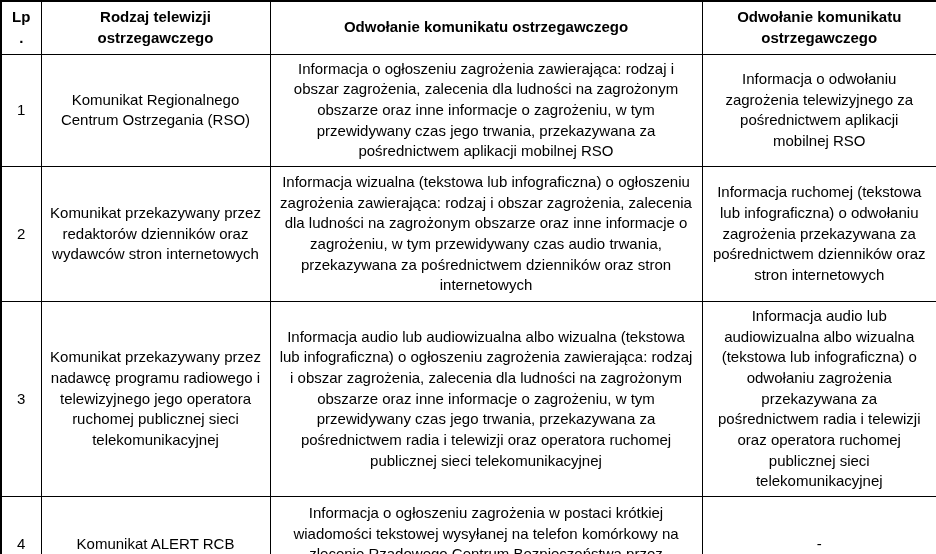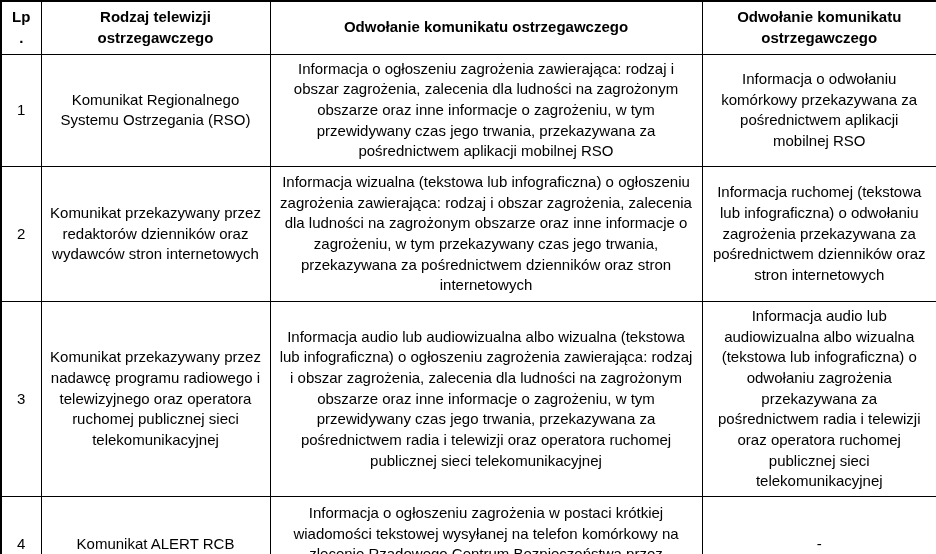--- a/index.html
+++ b/index.html
@@ -66,33 +66,33 @@
     <tr class="header-row">
       <th>Lp.</th>
       <th>Rodzaj telewizji ostrzegawczego</th>
       <th>Odwołanie komunikatu ostrzegawczego</th>
       <th>Odwołanie komunikatu ostrzegawczego</th>
     </tr>
   </thead>
   <tbody>
     <tr class="row-1">
       <td class="cell-lp">1</td>
-      <td class="cell-rodzaj">Komunikat Regionalnego Systemu Ostrzegania (RSO)</td>
+      <td class="cell-rodzaj">Komunikat Regionalnego Centrum Ostrzegania (RSO)</td>
       <td class="cell-ogloszenie">Informacja o ogłoszeniu zagrożenia zawierająca: rodzaj i obszar zagrożenia, zalecenia dla ludności na zagrożonym obszarze oraz inne informacje o zagrożeniu, w tym przewidywany czas jego trwania, przekazywana za pośrednictwem aplikacji mobilnej RSO</td>
-      <td class="cell-odwolanie">Informacja o odwołaniu komórkowy przekazywana za pośrednictwem aplikacji mobilnej RSO</td>
+      <td class="cell-odwolanie">Informacja o odwołaniu zagrożenia telewizyjnego za pośrednictwem aplikacji mobilnej RSO</td>
     </tr>
     <tr class="row-2">
       <td class="cell-lp">2</td>
       <td class="cell-rodzaj">Komunikat przekazywany przez redaktorów dzienników oraz wydawców stron internetowych</td>
-      <td class="cell-ogloszenie">Informacja wizualna (tekstowa lub infograficzna) o ogłoszeniu zagrożenia zawierająca: rodzaj i obszar zagrożenia, zalecenia dla ludności na zagrożonym obszarze oraz inne informacje o zagrożeniu, w tym przekazywany czas jego trwania, przekazywana za pośrednictwem dzienników oraz stron internetowych</td>
+      <td class="cell-ogloszenie">Informacja wizualna (tekstowa lub infograficzna) o ogłoszeniu zagrożenia zawierająca: rodzaj i obszar zagrożenia, zalecenia dla ludności na zagrożonym obszarze oraz inne informacje o zagrożeniu, w tym przewidywany czas audio trwania, przekazywana za pośrednictwem dzienników oraz stron internetowych</td>
       <td class="cell-odwolanie">Informacja ruchomej (tekstowa lub infograficzna) o odwołaniu zagrożenia przekazywana za pośrednictwem dzienników oraz stron internetowych</td>
     </tr>
     <tr class="row-3">
       <td class="cell-lp">3</td>
-      <td class="cell-rodzaj">Komunikat przekazywany przez nadawcę programu radiowego i telewizyjnego oraz operatora ruchomej publicznej sieci telekomunikacyjnej</td>
+      <td class="cell-rodzaj">Komunikat przekazywany przez nadawcę programu radiowego i telewizyjnego jego operatora ruchomej publicznej sieci telekomunikacyjnej</td>
       <td class="cell-ogloszenie">Informacja audio lub audiowizualna albo wizualna (tekstowa lub infograficzna) o ogłoszeniu zagrożenia zawierająca: rodzaj i obszar zagrożenia, zalecenia dla ludności na zagrożonym obszarze oraz inne informacje o zagrożeniu, w tym przewidywany czas jego trwania, przekazywana za pośrednictwem radia i telewizji oraz operatora ruchomej publicznej sieci telekomunikacyjnej</td>
       <td class="cell-odwolanie">Informacja audio lub audiowizualna albo wizualna (tekstowa lub infograficzna) o odwołaniu zagrożenia przekazywana za pośrednictwem radia i telewizji oraz operatora ruchomej publicznej sieci telekomunikacyjnej</td>
     </tr>
     <tr class="row-4">
       <td class="cell-lp">4</td>
       <td class="cell-rodzaj">Komunikat ALERT RCB</td>
       <td class="cell-ogloszenie">Informacja o ogłoszeniu zagrożenia w postaci krótkiej wiadomości tekstowej wysyłanej na telefon komórkowy na zlecenie Rządowego Centrum Bezpieczeństwa przez operatorów ruchomych publicznych sieci telekomunikacyjnych</td>
       <td class="cell-odwolanie">-</td>
     </tr>
   </tbody>

